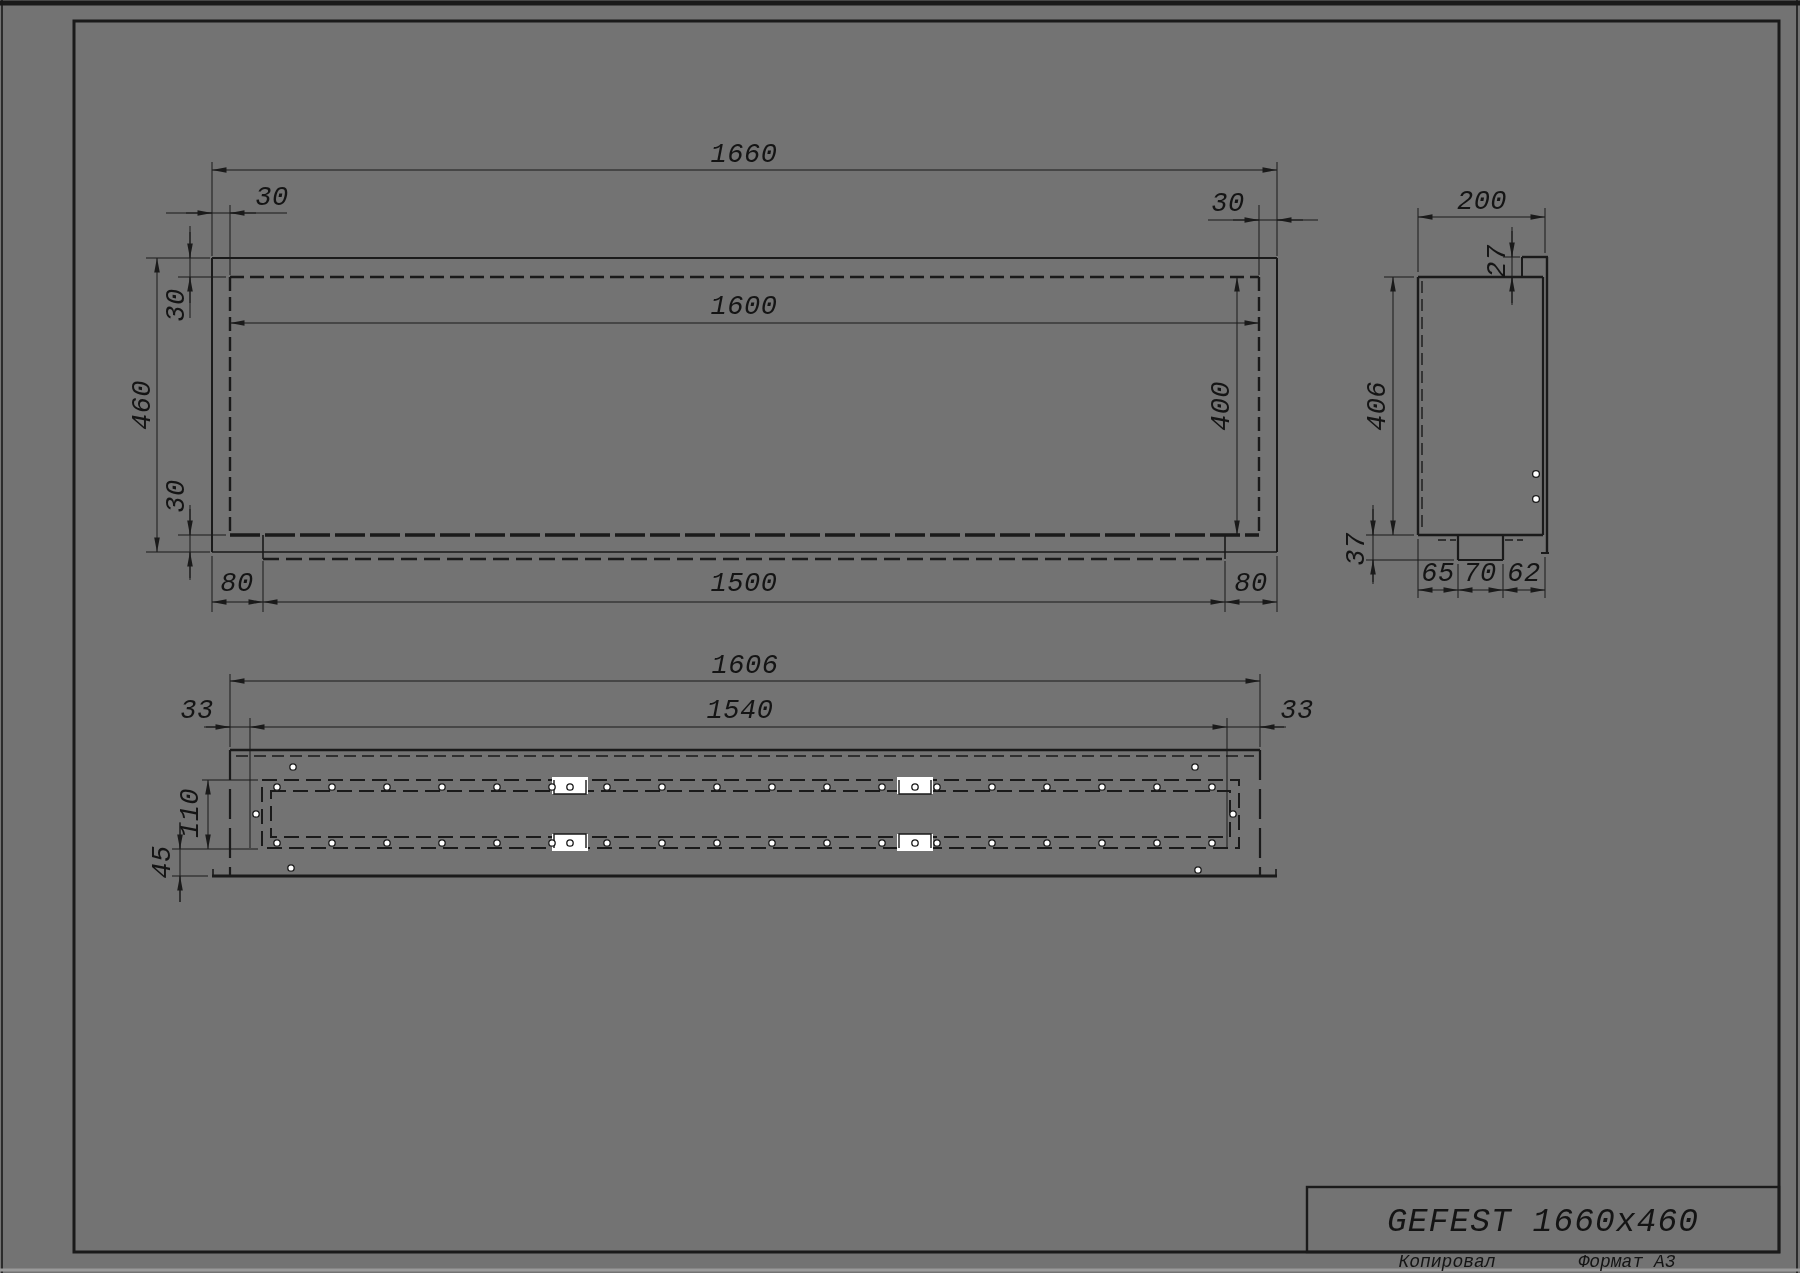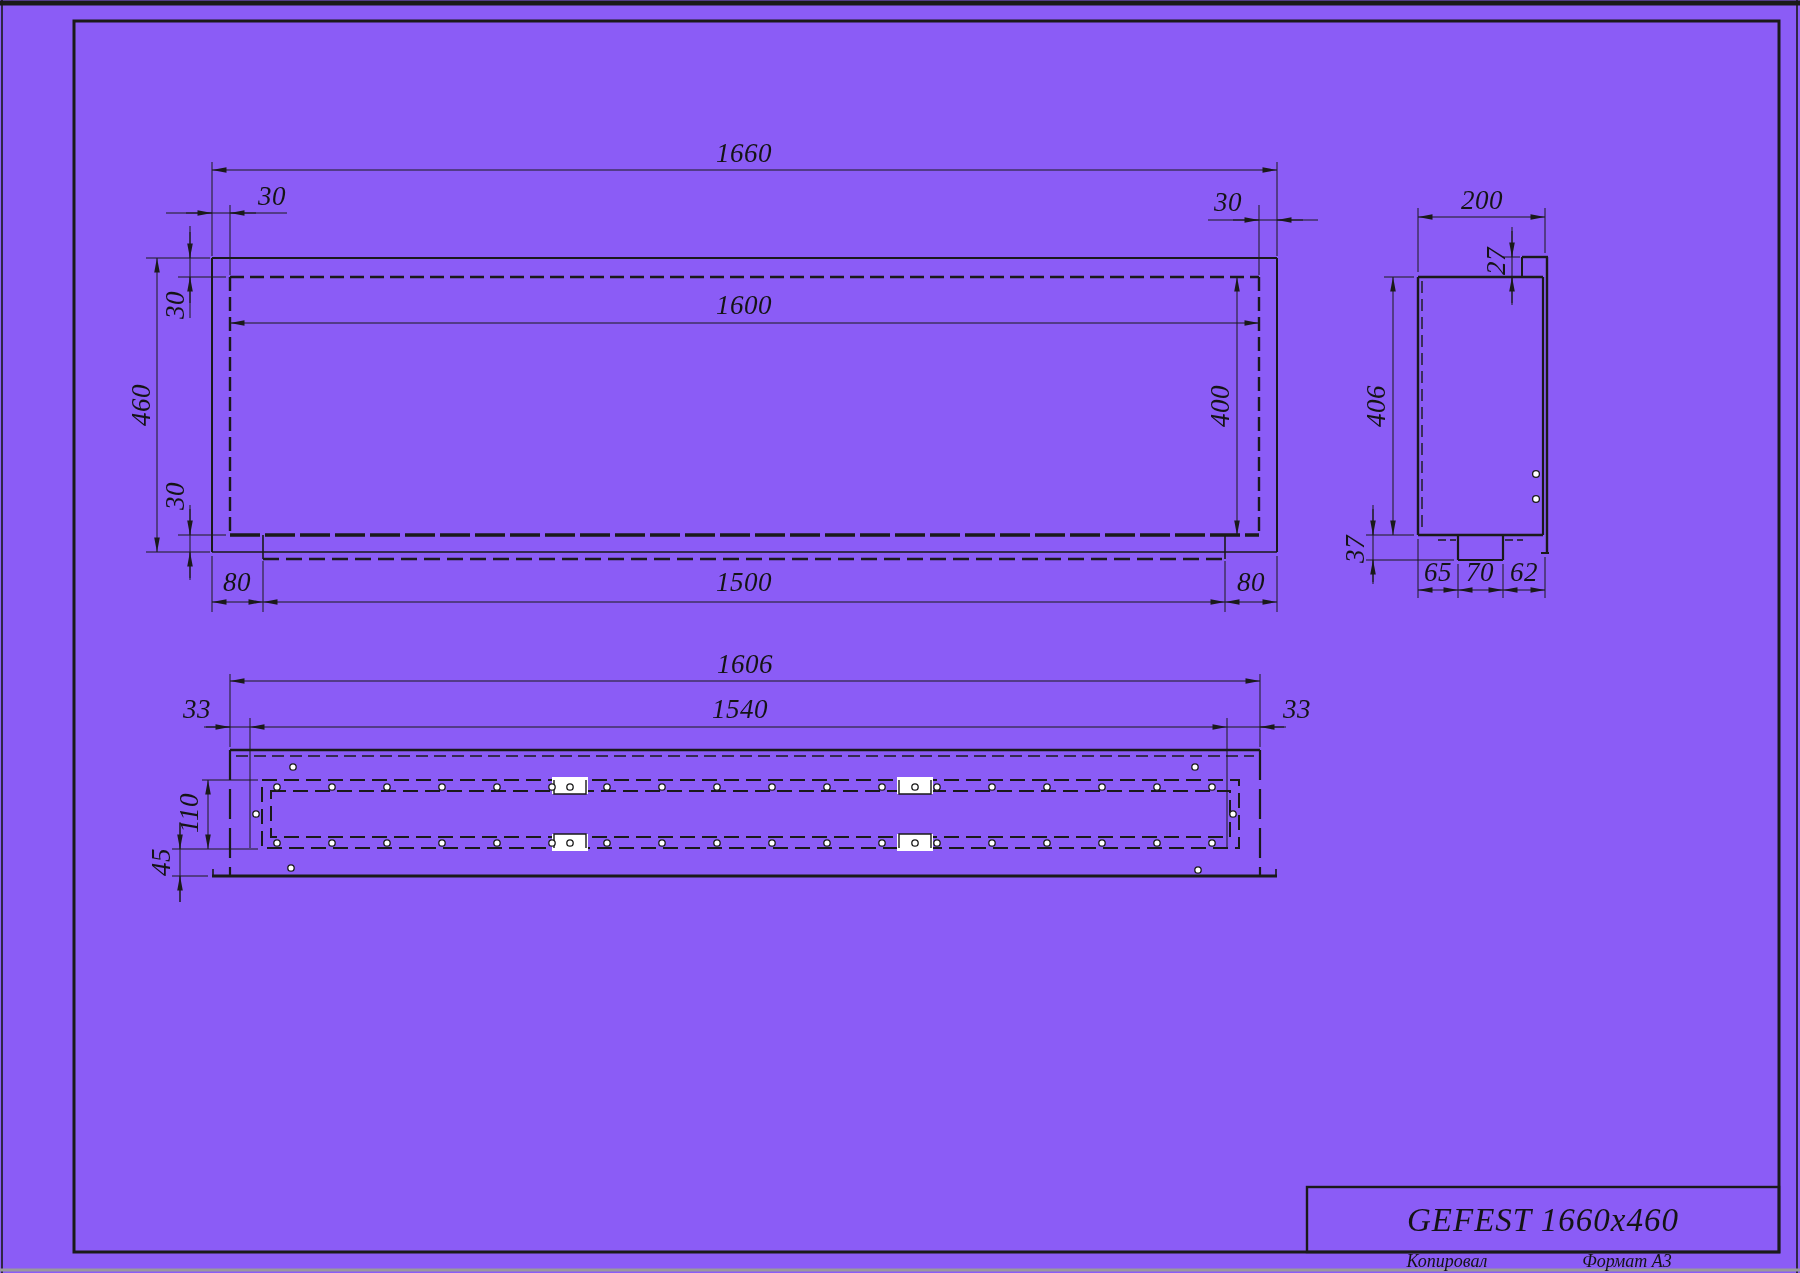--- a/index.html
+++ b/index.html
@@ -1,17 +1,17 @@
 <!DOCTYPE html>
 <html><head>
 <meta charset="utf-8">
 <style>
   html,body{margin:0;padding:0;background:#e8e8e8;}
-  .sheet{position:relative;width:1800px;height:1273px;background:#8b5cf6;margin:0 auto;overflow:hidden;
-         font-family:Liberation Serif, serif;}
+  .sheet{position:relative;width:1800px;height:1273px;background:#737373;margin:0 auto;overflow:hidden;
+         font-family:Liberation Mono, monospace;}
   svg{display:block}
   
   .ln{stroke:#1a1a1a;fill:none;stroke-linecap:butt}
   .w1{stroke-width:1}
   .w14{stroke-width:1.4}
   .w16{stroke-width:1.6}
   .w2{stroke-width:2}
   .w22{stroke-width:2.2}
   .w24{stroke-width:2.4}
   .w26{stroke-width:2.6}

